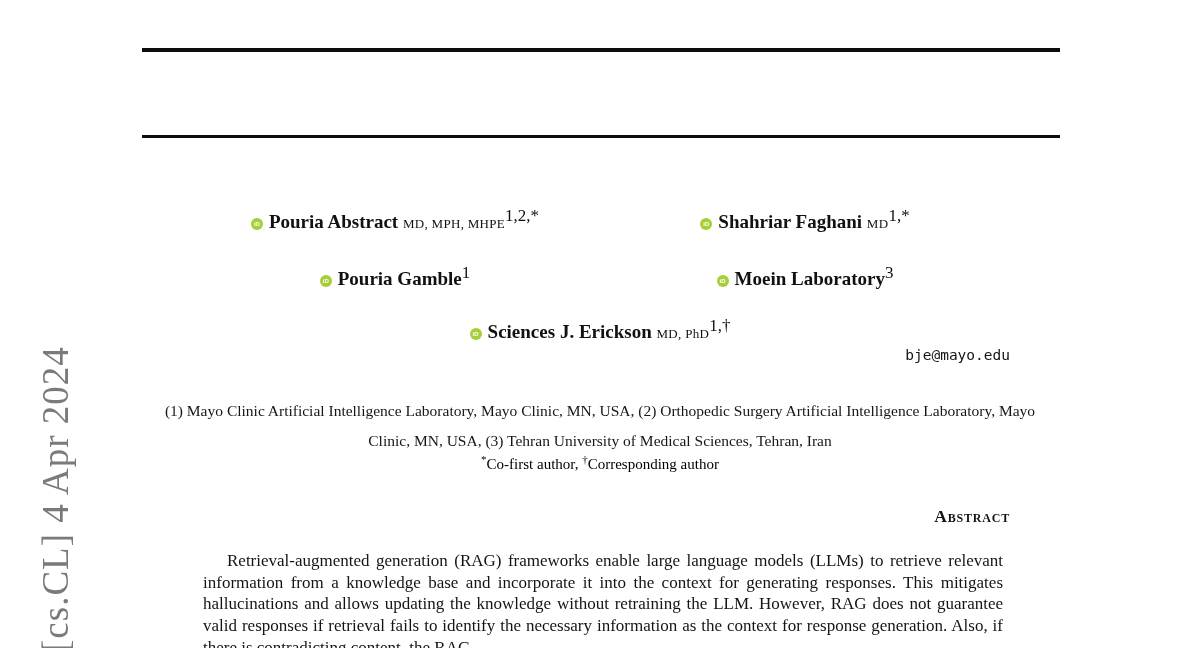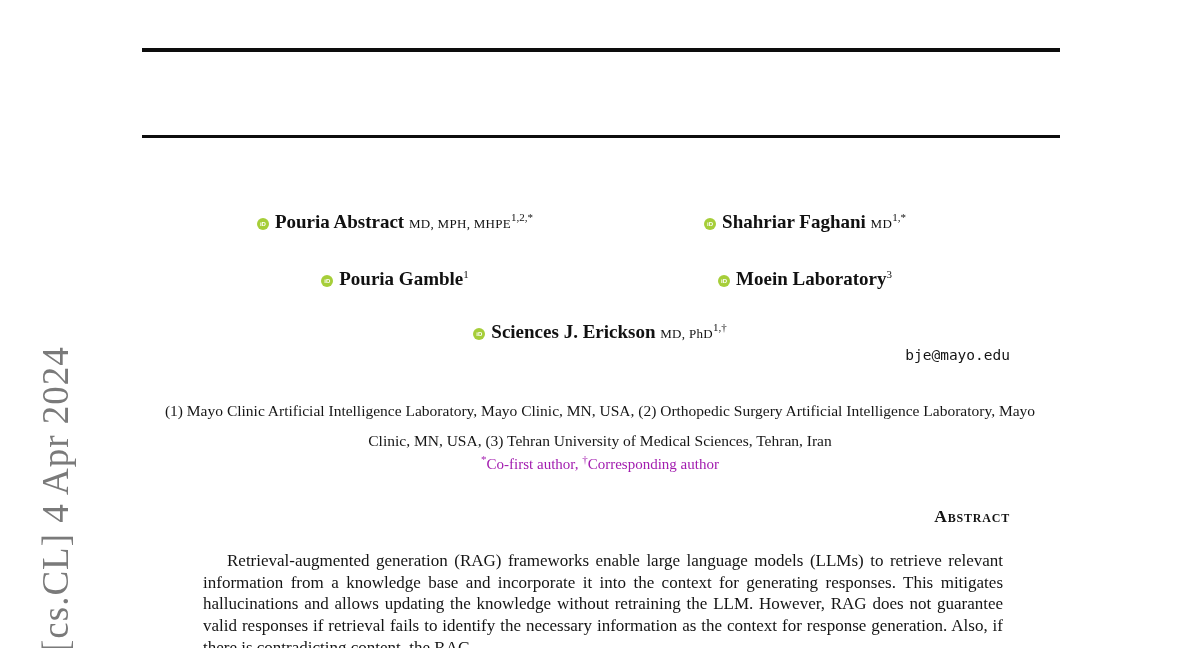--- a/index.html
+++ b/index.html
@@ -49,21 +49,21 @@
   
   .author-grid { position: absolute; left: 190px; width: 820px; display: flex; }
   .author-grid .cell { flex: 1 1 50%; text-align: center; }
   .row-1 { top: 211px; }
   .row-2 { top: 268px; }
   .author-single { position: absolute; left: 190px; top: 321px; width: 820px; text-align: center; }
 
   .author { white-space: nowrap; font-size: 19px; }
   .author .name { font-weight: bold; }
   .author .degrees { font-size: 13px; letter-spacing: 0.3px; }
-  .author sup { font-size: 11px; line-height: 0; }
+  .author sup { font-size: 17px; line-height: 0; }
 
   .orcid {
     display: inline-block;
     width: 12px; height: 12px;
     border-radius: 50%;
     background: #a6ce39;
     color: #ffffff;
     font-family: "Liberation Sans", sans-serif;
     font-size: 6px;
     font-weight: bold;
@@ -96,21 +96,21 @@
     color: #161616;
   }
 
   .author-notes {
     position: absolute;
     left: 190px;
     top: 456px;
     width: 820px;
     text-align: center;
     font-size: 15px;
-    color: #a21caf;
+    color: #000000;
   }
   .author-notes sup { font-size: 11px; line-height: 0; }
 
   
   .abstract-heading {
     position: absolute;
     left: 190px;
     top: 506px;
     width: 820px;
     text-align: right;

